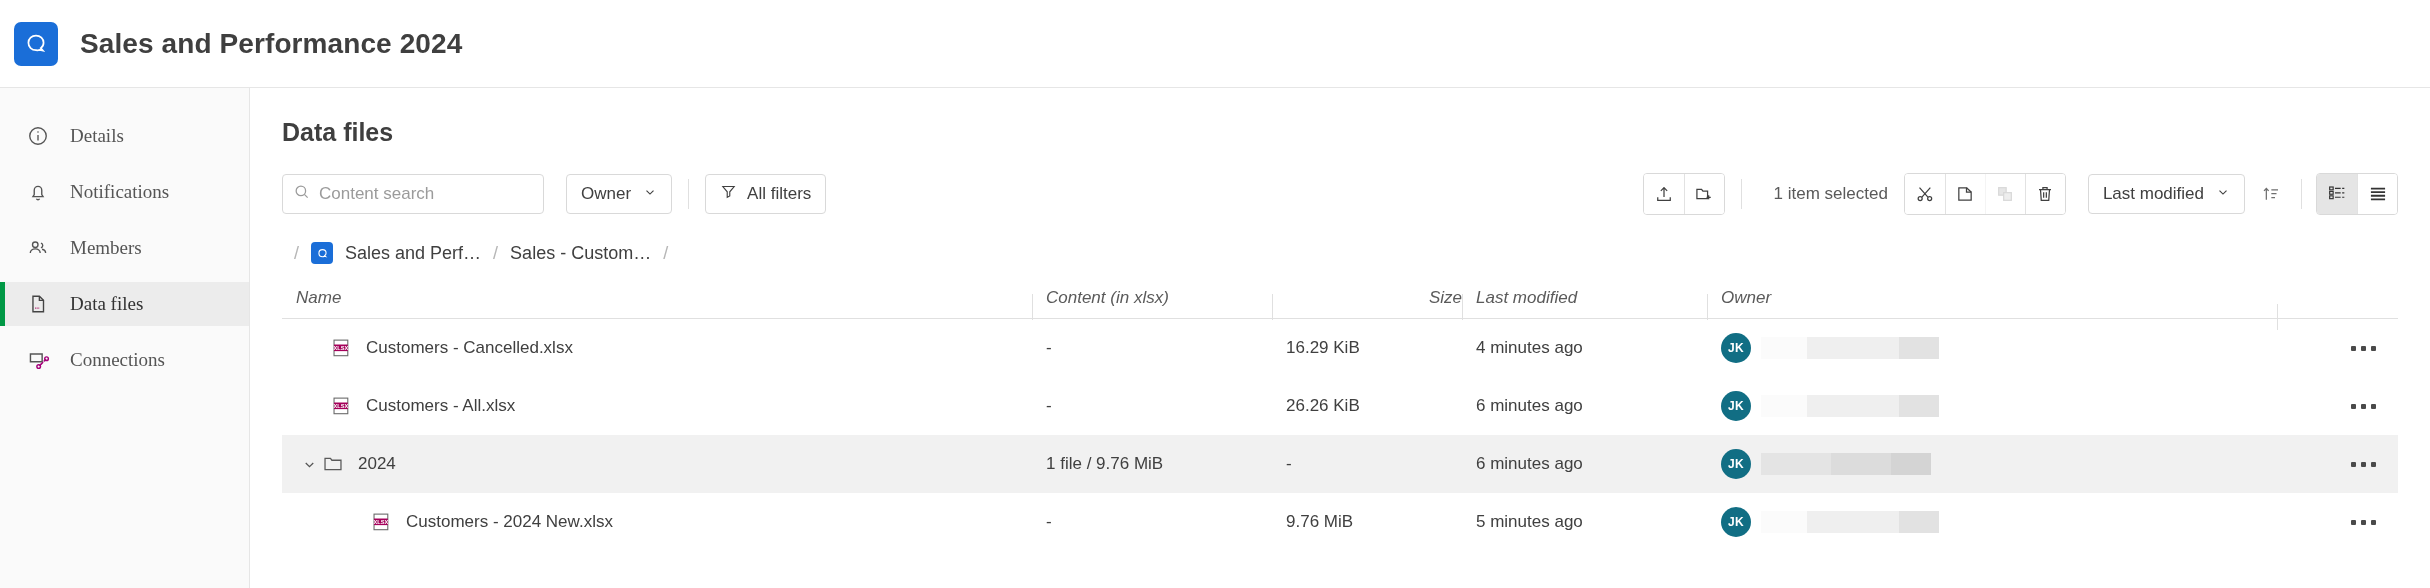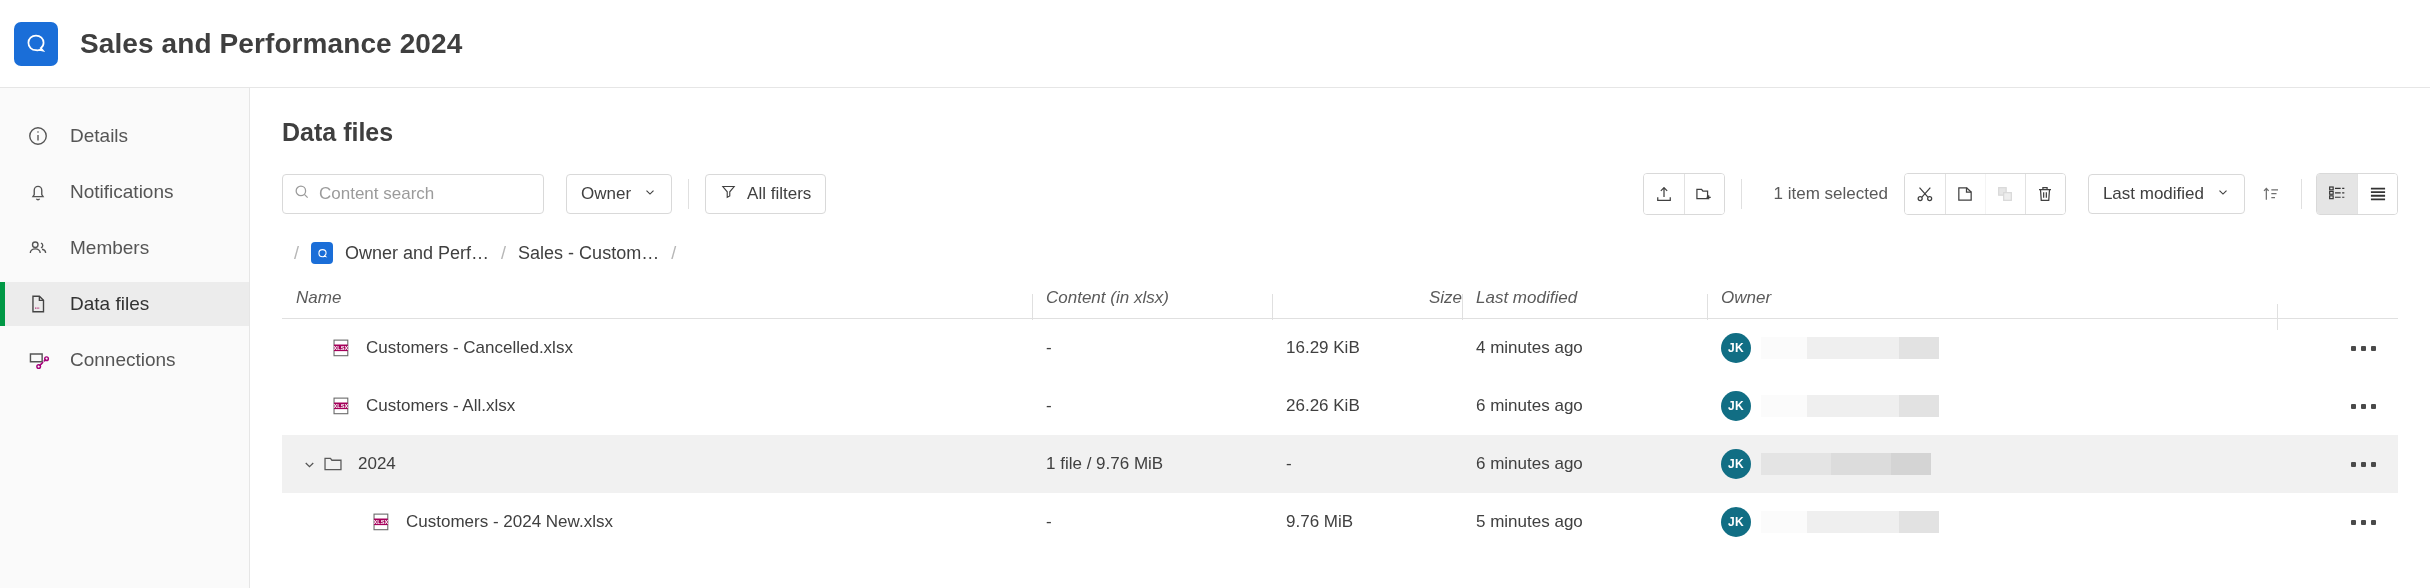--- a/index.html
+++ b/index.html
@@ -32,20 +32,21 @@
     letter-spacing: .1px; white-space: nowrap;
   }
 
   
   .sidebar {
     position:absolute; left:0; top:88px;
     width: 250px; height: 500px;
     background:#fafafa;
     border-right: 1px solid #e6e6e6;
     padding-top: 26px;
+    font-family: Liberation Serif, serif;
   }
   .nav-item {
     height: 44px; display:flex; align-items:center;
     padding-left: 24px; position: relative;
     font-size: 19px; color:#555555;
     cursor: pointer;
   }
   .nav-item .nav-ico {
     width: 28px; height: 28px; flex:none;
     display:flex; align-items:center; justify-content:center;
@@ -387,21 +388,21 @@
       </div>
     </div>
 
     <div class="breadcrumb">
       <span class="crumb-slash">/</span>
       <span class="crumb-badge">
         <svg width="13" height="13" viewBox="0 0 24 24" fill="none" stroke="#fff" stroke-width="2">
           <path d="M12 4.8c3.8 0 6.6 2.8 6.6 6.2 0 1.9-.9 3.6-2.4 4.7l1.8 2-2.5-.6c-1.1.6-2.3.9-3.5.9-3.8 0-6.6-2.8-6.6-6.5S8.2 4.8 12 4.8z"></path>
         </svg>
       </span>
-      <span class="crumb-link" style="margin-left:12px">Owner and Perf…</span>
+      <span class="crumb-link" style="margin-left:12px">Sales and Perf…</span>
       <span class="crumb-slash">/</span>
       <span class="crumb-link">Sales - Custom…</span>
       <span class="crumb-slash">/</span>
     </div>
 
     <div class="table">
       <div class="thead">
         <div class="th c-name">Name</div>
         <div class="th c-content">Content (in xlsx)</div>
         <div class="th c-size">Size</div>

